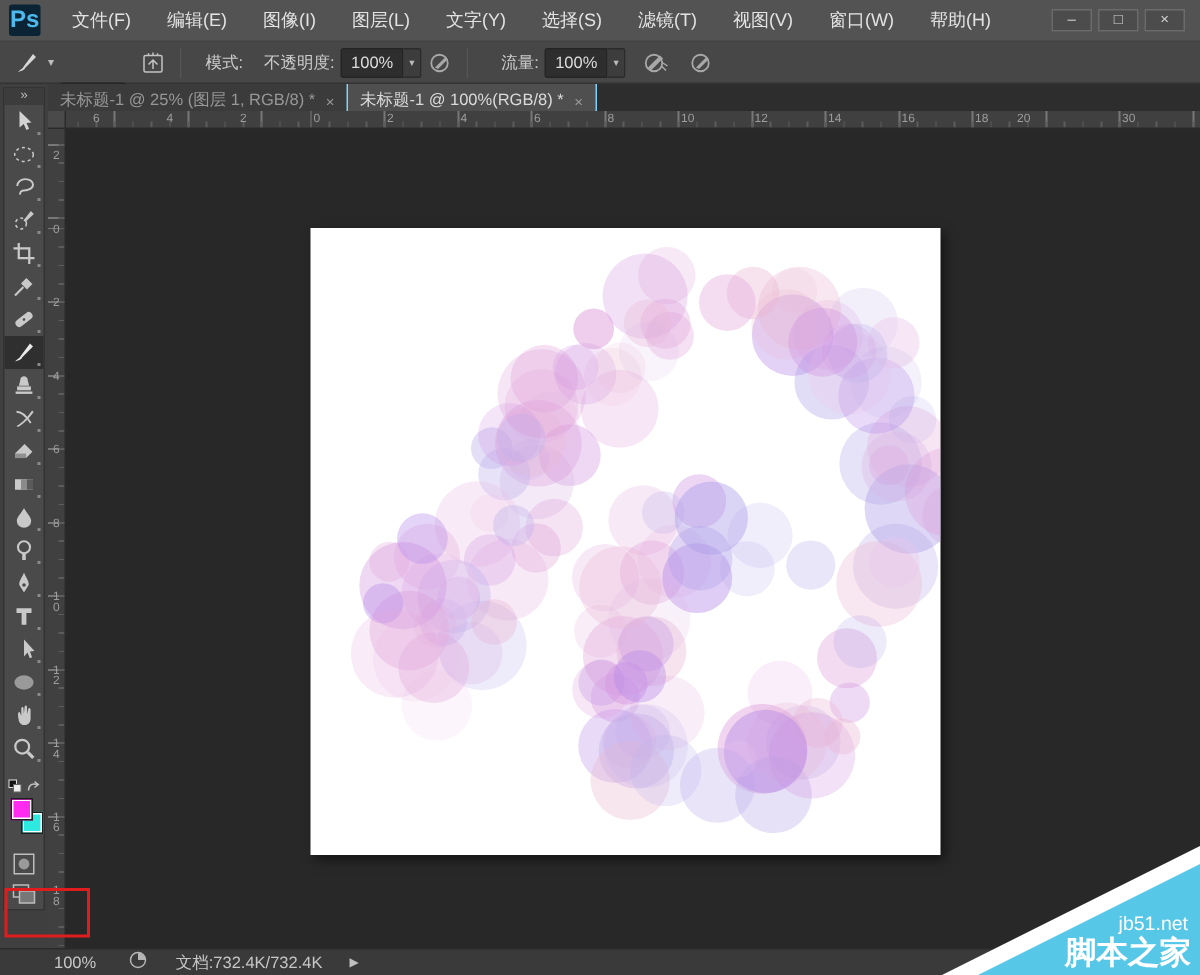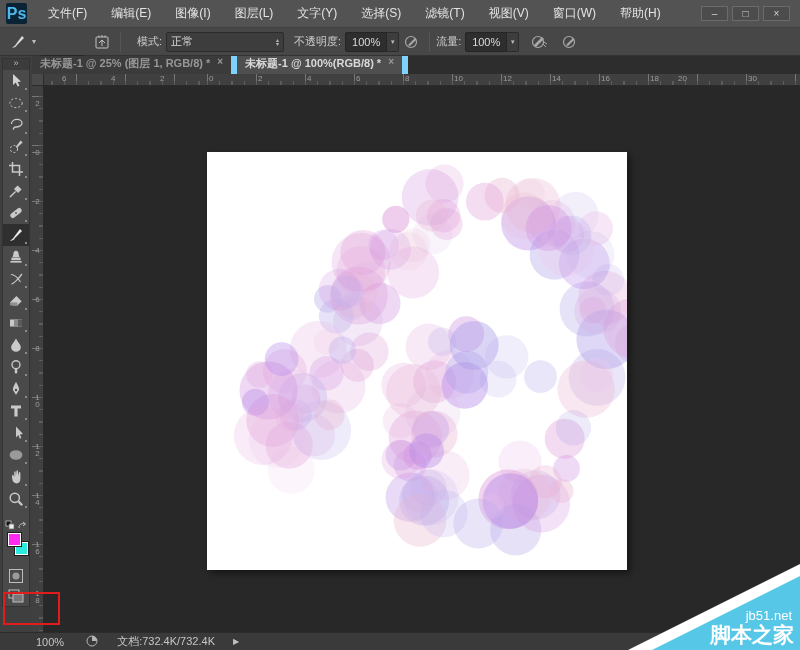--- a/index.html
+++ b/index.html
@@ -38,21 +38,21 @@
   .selectbox .val { color:#dcdcdc; font-size:11px; flex:1; }
   .dcaret { display:flex; flex-direction:column; line-height:4px; font-size:6px; color:#b5b5b5; }
   .valbox { width:42px; height:20px; background:#2e2e2e; border:1px solid #252525; border-radius:2px 0 0 2px;
     color:#dcdcdc; font-size:11px; display:flex; align-items:center; justify-content:center; }
   .valdd { width:12px; height:20px; background:#3d3d3d; border:1px solid #2b2b2b; border-left:none;
     border-radius:0 2px 2px 0; color:#bbb; font-size:7px; display:flex; align-items:center; justify-content:center; }
 
   
   .main { position:absolute; left:0; top:56px; width:800px; height:576px; background:#3f3f3f; }
   .tabbar { position:absolute; left:32px; top:0; width:768px; height:18px; background:#2d2d2d; display:flex; }
-  .tab { display:flex; align-items:flex-start; padding:0 8px; font-size:11px; border-right:6px solid #7dd3fc; cursor:default; white-space:nowrap;font-weight:bold; }
+  .tab { display:flex; align-items:flex-end; padding:0 8px; font-size:11px; border-right:1px solid #7dd3fc; cursor:default; white-space:nowrap; }
   .tab.inactive { background:#3b3b3b; color:#979797; }
   .tab.active { background:#4f4f4f; color:#dadada; }
   .tab .close { margin-left:7px; font-size:10px; color:#9a9a9a; }
 
   .ruler-top { position:absolute; left:32px; top:18px; width:768px; height:12px; background:#404040;
     border-bottom:1px solid #2a2a2a;
     background-image:
       repeating-linear-gradient(90deg,#5c5c5c 0 1px,transparent 1px 12.25px),
       repeating-linear-gradient(90deg,#777 0 1px,transparent 1px 49px);
     background-size:auto 4px, auto 12px;
@@ -143,38 +143,31 @@
       <div class="dd">▾</div>
     </div>
     <div class="icon-btn" style="margin-left:6px;">
       <svg width="16" height="16" viewBox="0 0 16 16">
           <rect x="2" y="3" width="12" height="11" rx="1" fill="none" stroke="#c4c4c4"></rect>
           <path d="M5 3 V1.5 M8 3 V1 M11 3 V1.5 M5 9 L8 6 L11 9 M8 6 V12" stroke="#c4c4c4" fill="none"></path>
         </svg>
     </div>
     <div class="opt-sep"></div>
     <span class="opt-label">模式:</span>
-    <div class="selectbox">
-      <span class="val">正常</span>
-      <span class="dcaret">
-          <span>▴</span>
-          <span>▾</span>
-        </span>
-    </div>
     <span class="opt-label">不透明度:</span>
     <div class="valbox">100%</div>
     <div class="valdd">▾</div>
     <div class="icon-btn">
       <svg width="17" height="17" viewBox="0 0 17 17">
           <circle cx="8" cy="9" r="5.5" fill="none" stroke="#a8a8a8" stroke-width="1.2"></circle>
           <path d="M5 12 L12 5 L13.5 6.5 L7 13 Z" fill="#a8a8a8"></path>
         </svg>
     </div>
     <div class="opt-sep"></div>
-    <span class="opt-label" style="margin-left:0;">流量:</span>
+    <span class="opt-label" style="margin-left:16px;">流量:</span>
     <div class="valbox">100%</div>
     <div class="valdd">▾</div>
     <div class="icon-btn" style="margin-left:8px;">
       <svg width="18" height="18" viewBox="0 0 18 18">
           <circle cx="8" cy="9" r="5.5" fill="none" stroke="#a8a8a8" stroke-width="1.2"></circle>
           <path d="M4 12 L12 4 L14 6 L6 14 Z" fill="#a8a8a8"></path>
           <path d="M13 11 L16 14 M14 9 L17 11" stroke="#a8a8a8"></path>
         </svg>
     </div>
     <div class="icon-btn" style="margin-left:6px;">

